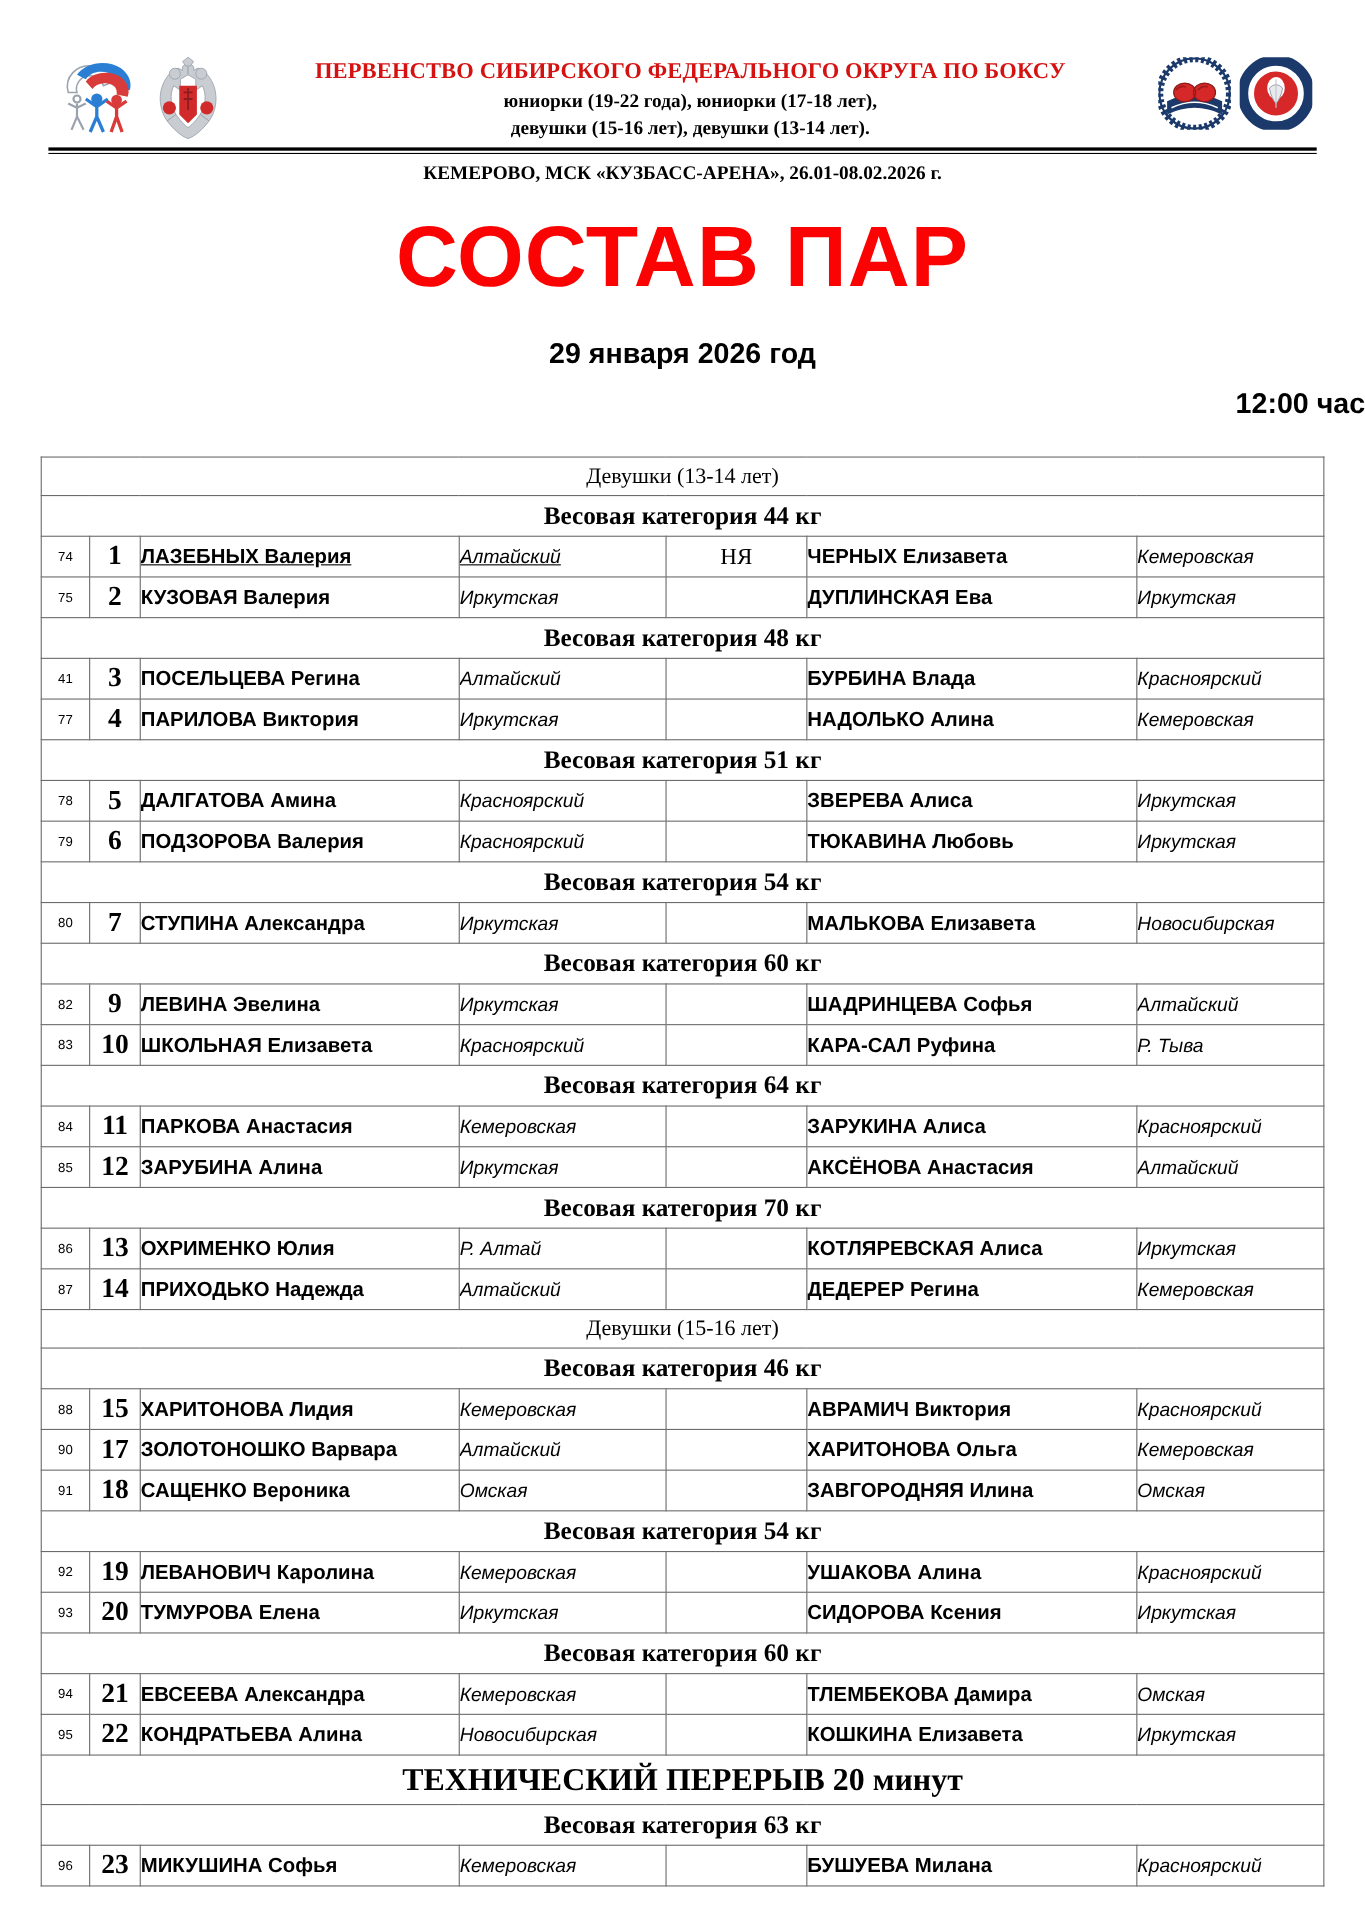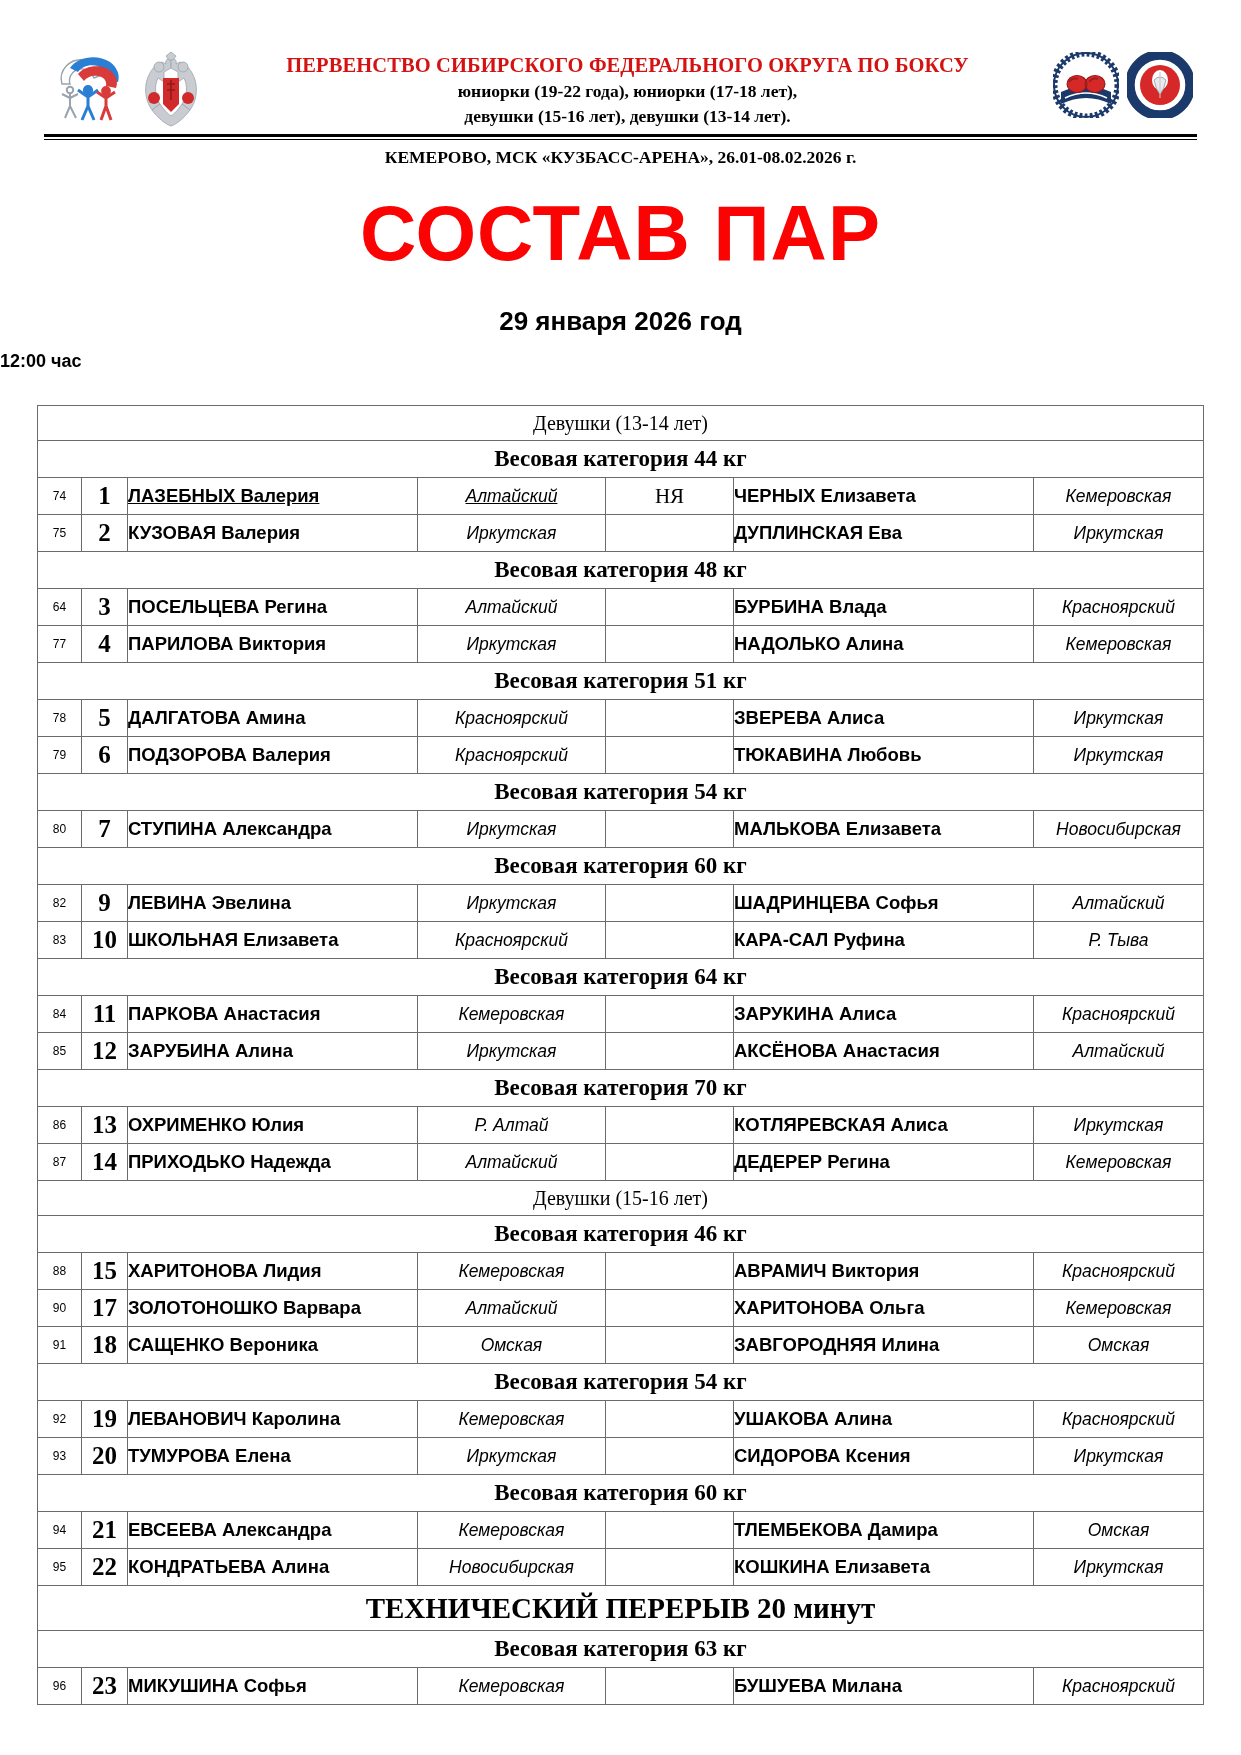--- a/index.html
+++ b/index.html
@@ -92,24 +92,24 @@
     letter-spacing: 1px;
   }
   .doc-date {
     text-align: center;
     font-family: "Liberation Sans", "DejaVu Sans", sans-serif;
     font-weight: bold;
     font-size: 26px;
     margin-top: 34px;
   }
   .doc-time {
-    text-align: left;
+    text-align: right;
     font-family: "Liberation Sans", "DejaVu Sans", sans-serif;
     font-weight: bold;
-    font-size: 18px;
+    font-size: 26px;
     margin-top: 14px;
   }
 
   
   .pairs-table {
     width: 1166px;
     margin: 33px auto 0 auto;
     border-collapse: collapse;
     table-layout: fixed;
   }
@@ -178,21 +178,21 @@
     font-weight: bold;
     text-align: left;
     padding-left: 4px;
     white-space: nowrap;
     overflow: hidden;
   }
   .cell-region {
     font-family: "Liberation Sans", "DejaVu Sans", sans-serif;
     font-size: 17.5px;
     font-style: italic;
-    text-align: center;
+    text-align: left;
     padding-right: 6px;
     white-space: nowrap;
     overflow: hidden;
   }
   .cell-mark {
     font-family: "Liberation Serif", "DejaVu Serif", serif;
     font-size: 21px;
     text-align: center;
   }
   .u-underline { text-decoration: underline; }
@@ -314,21 +314,21 @@
         <td class="cell-name">КУЗОВАЯ Валерия</td>
         <td class="cell-region">Иркутская</td>
         <td class="cell-mark"></td>
         <td class="cell-name">ДУПЛИНСКАЯ Ева</td>
         <td class="cell-region">Иркутская</td>
       </tr>
       <tr class="band-weight">
         <td colspan="7">Весовая категория 48 кг</td>
       </tr>
       <tr class="bout-row">
-        <td class="cell-seq">64</td>
+        <td class="cell-seq">41</td>
         <td class="cell-bout">3</td>
         <td class="cell-name">ПОСЕЛЬЦЕВА Регина</td>
         <td class="cell-region">Алтайский</td>
         <td class="cell-mark"></td>
         <td class="cell-name">БУРБИНА Влада</td>
         <td class="cell-region">Красноярский</td>
       </tr>
       <tr class="bout-row">
         <td class="cell-seq">77</td>
         <td class="cell-bout">4</td>

